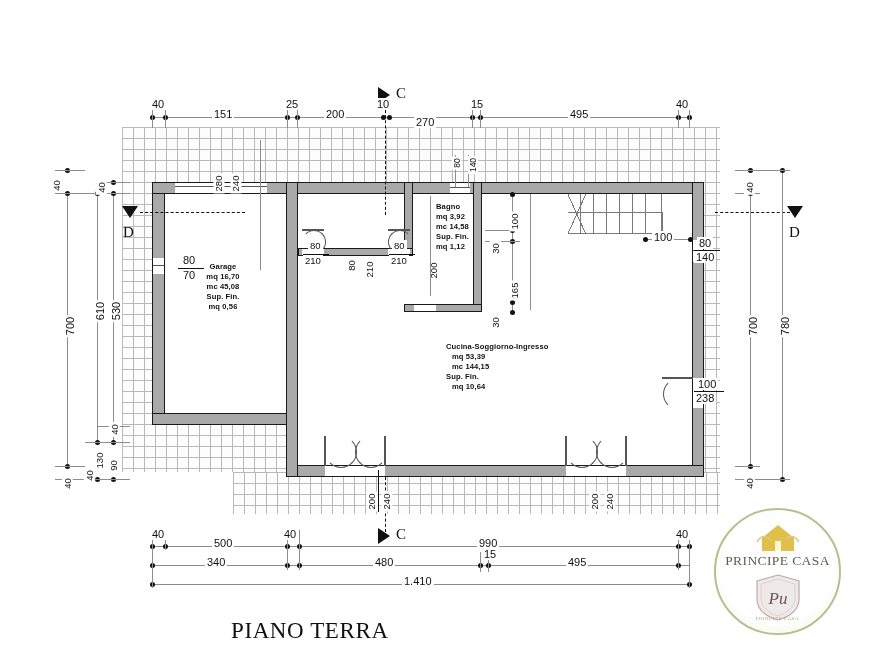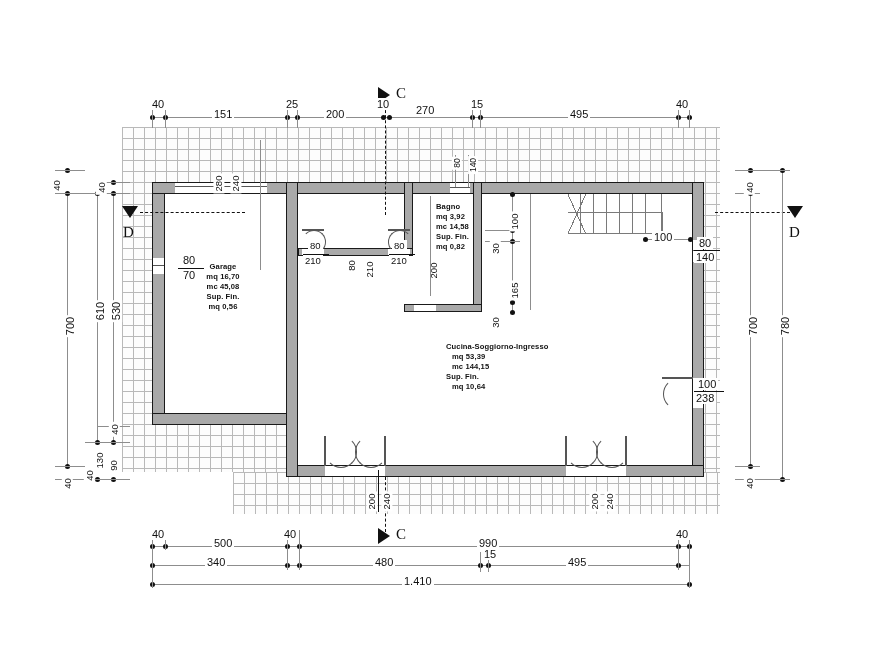--- a/index.html
+++ b/index.html
@@ -190,21 +190,21 @@
   <div class="abs" style="left:472px;top:100px;width:1px;height:28px;background:#8d8d8d;"></div>
   <div class="abs" style="left:480px;top:100px;width:1px;height:28px;background:#8d8d8d;"></div>
   <div class="abs" style="left:678px;top:100px;width:1px;height:28px;background:#8d8d8d;"></div>
   <div class="abs" style="left:689px;top:100px;width:1px;height:28px;background:#8d8d8d;"></div>
 
   <div class="dimtxt" style="left:150px;top:98px;">40</div>
   <div class="dimtxt" style="left:212px;top:108px;">151</div>
   <div class="dimtxt" style="left:284px;top:98px;">25</div>
   <div class="dimtxt" style="left:324px;top:108px;">200</div>
   <div class="dimtxt" style="left:375px;top:98px;">10</div>
-  <div class="dimtxt" style="left:414px;top:104px;">270</div>
+  <div class="dimtxt" style="left:414px;top:116px;">270</div>
   <div class="dimtxt" style="left:469px;top:98px;">15</div>
   <div class="dimtxt" style="left:568px;top:108px;">495</div>
   <div class="dimtxt" style="left:674px;top:98px;">40</div>
 
   <div class="dimline v" style="left:67px;top:193px;height:275px;"></div>
   <div class="dimline v" style="left:97px;top:193px;height:248px;"></div>
   <div class="dimline v" style="left:113px;top:193px;height:248px;"></div>
 
   <div class="tick" style="left:65px;top:168px;"></div>
   <div class="tick" style="left:65px;top:191px;"></div>
@@ -369,26 +369,42 @@
     <div>Sup. Fin.</div>
     <div>mq 0,56</div>
   </div>
 
 
   <div class="roomlbl" style="left:436px;top:202px;width:64px;text-align:left;">
     <div class="nm">Bagno</div>
     <div>mq 3,92</div>
     <div>mc 14,58</div>
     <div>Sup. Fin.</div>
-    <div>mq 0,82</div>
+    <div>mq 1,12</div>
   </div>
 
   <div class="roomlbl" style="left:446px;top:342px;width:130px;text-align:left;">
     <div class="nm">Cucina-Soggiorno-Ingresso</div>
     <div style="padding-left:6px;">mq 53,39</div>
     <div style="padding-left:6px;">mc 144,15</div>
     <div>Sup. Fin.</div>
     <div style="padding-left:6px;">mq 10,64</div>
   </div>
 
-
+  <div class="title" style="left:231px;top:618px;">PIANO TERRA</div>
+
+  <div class="logo" style="left:714px;top:508px;">
+    <svg class="logo-house" width="46" height="30" viewBox="0 0 46 30">
+      <polygon points="23,2 39,15 39,28 7,28 7,15" fill="#e0c04a"></polygon>
+      <rect x="20" y="18" width="6" height="10" fill="#fff6d8"></rect>
+      <path d="M2,19 C6,12 12,12 15,17" stroke="#d9c98b" stroke-width="1.6" fill="none"></path>
+      <path d="M44,19 C40,12 34,12 31,17" stroke="#d9c98b" stroke-width="1.6" fill="none"></path>
+    </svg>
+    <div class="logo-name">PRINCIPE CASA</div>
+    <svg class="logo-shield" width="52" height="50" viewBox="0 0 52 50">
+      <path d="M26,3 L47,9 L47,27 C47,39 36,45 26,48 C16,45 5,39 5,27 L5,9 Z" fill="#efe9ea" stroke="#bfa9b0" stroke-width="1.2"></path>
+      <path d="M26,7 L43,12 L43,26 C43,36 34,41 26,44 C18,41 9,36 9,26 L9,12 Z" fill="none" stroke="#d8c8cd" stroke-width="0.8"></path>
+      <text x="26" y="32" text-anchor="middle" font-family="Liberation Serif, serif" font-size="17" font-style="italic" fill="#6b5560">Pu</text>
+    </svg>
+    <div class="logo-motto">PRINCIPE CASA</div>
+  </div>
 
 </div>
 
 </body></html>

